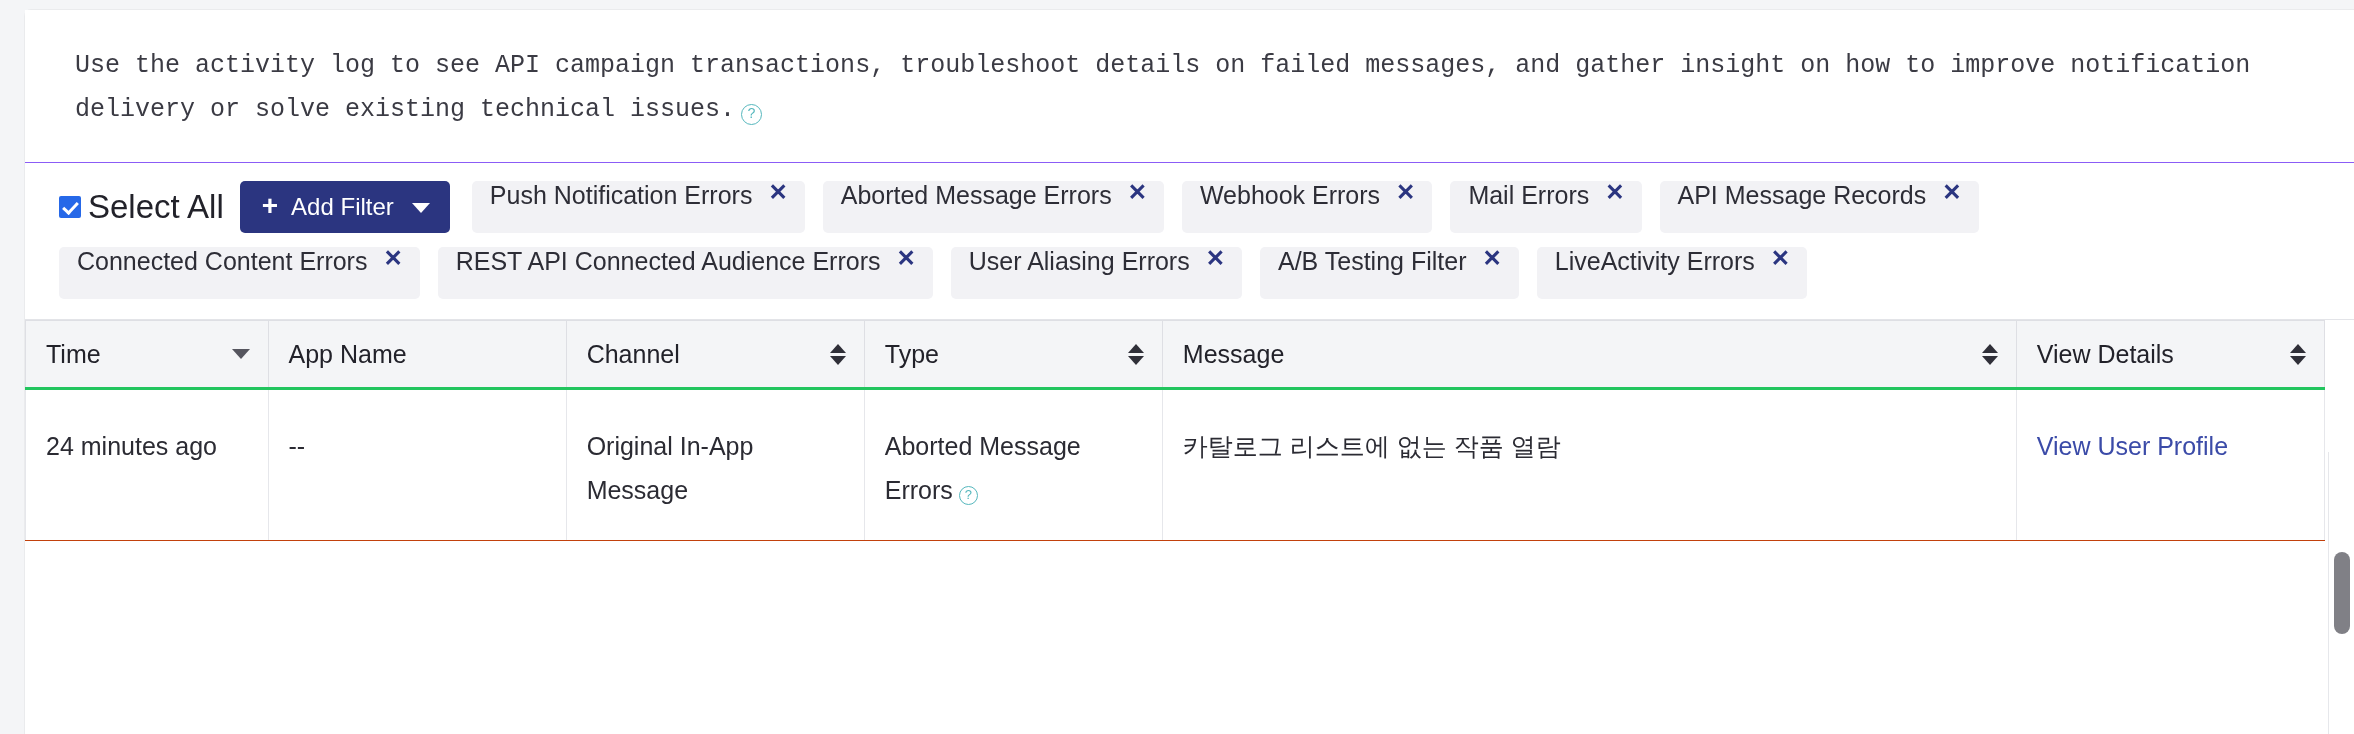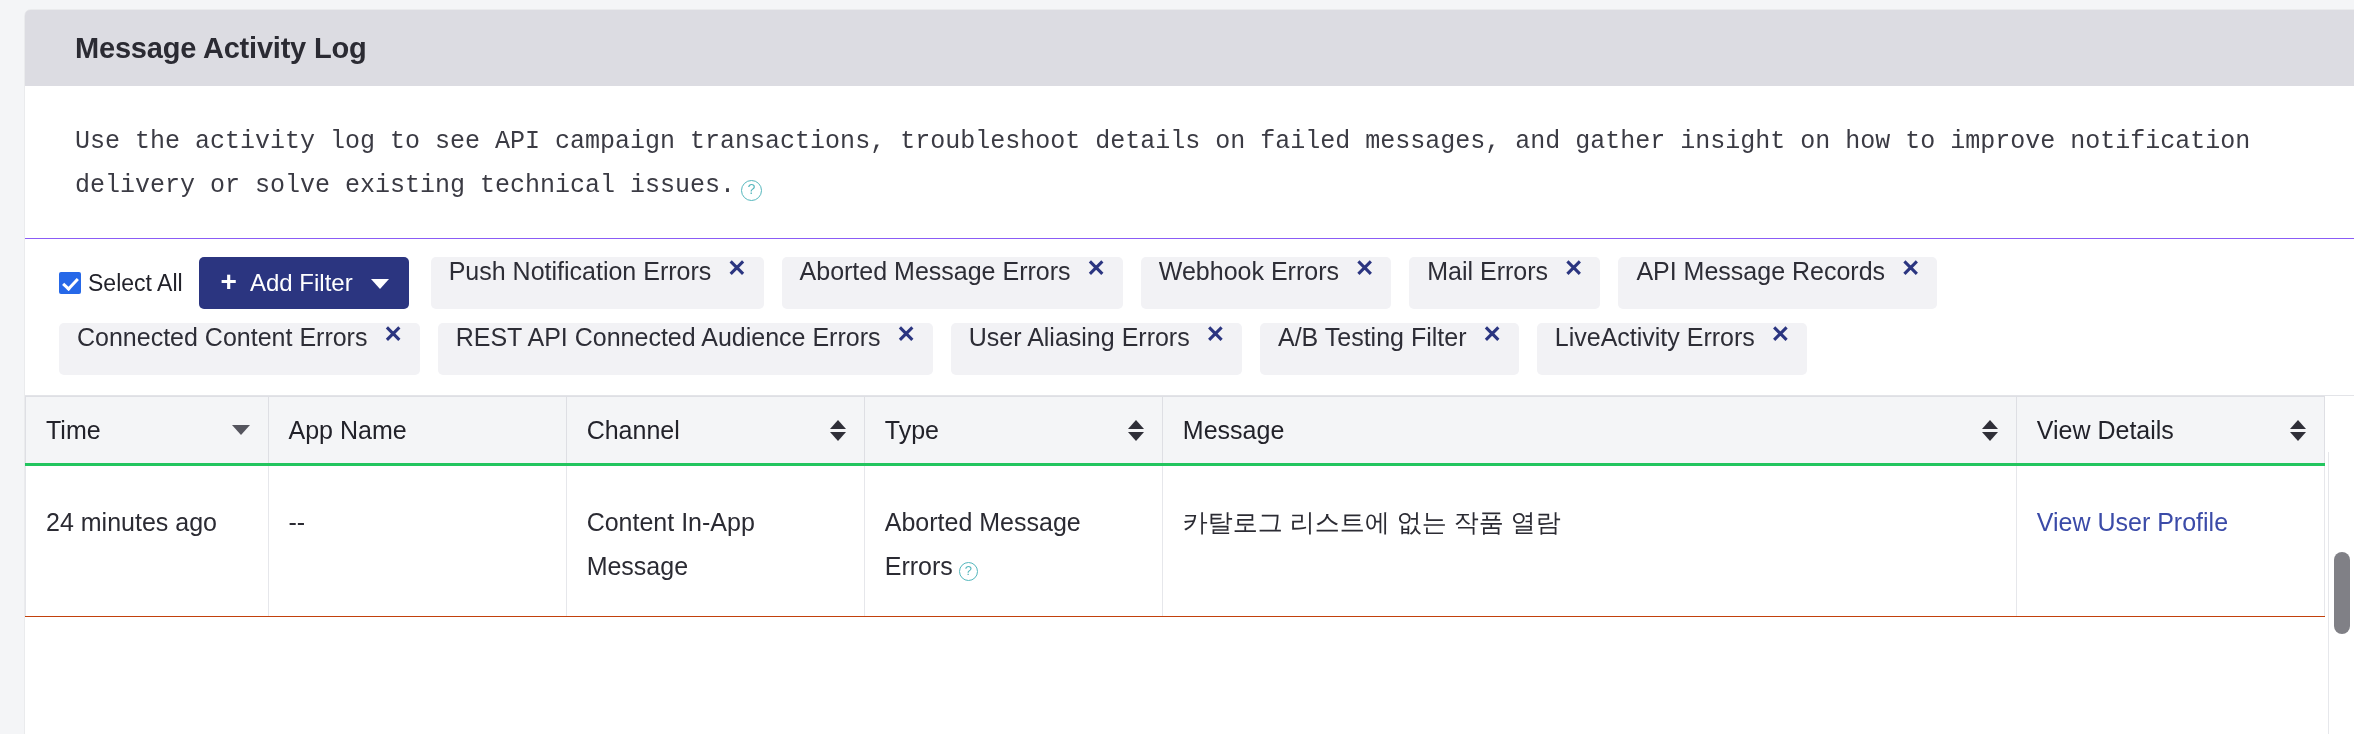--- a/index.html
+++ b/index.html
@@ -112,21 +112,21 @@
   .checkbox::after {
     content: "";
     position: absolute;
     left: 7px; top: 3px;
     width: 6px; height: 12px;
     border: solid #fff;
     border-width: 0 3px 3px 0;
     transform: rotate(43deg);
   }
   .select-all-label {
-    font-size: 23px;
+    font-size: 33px;
     color: #22222a;
     margin-left: 7px;
     white-space: nowrap;
   }
 
   .add-filter-btn {
     display: flex;
     align-items: center;
     background: #2b3580;
     color: #fff;
@@ -281,23 +281,20 @@
 </style>
 </head>
 <body>
 
 <div class="page">
 
   <div class="page-right-strip"></div>
 
   <div class="card">
 
-    <div class="card-header">
-      <div class="card-title">Message Activity Log</div>
-    </div>
 
     <div class="desc-block">
       <div class="desc-text">
         <span>Use the activity log to see API campaign transactions, troubleshoot details on failed messages, and gather insight on how to improve notification delivery or solve existing technical issues.</span><span class="help-icon">?</span>
       </div>
     </div>
 
     <div class="filter-bar">
 
       <div class="filter-row">
@@ -419,21 +416,21 @@
                     <i class="down"></i>
                   </span>
               </div>
             </th>
           </tr>
         </thead>
         <tbody>
           <tr>
             <td>24 minutes ago</td>
             <td>--</td>
-            <td>Content In-App Message</td>
+            <td>Original In-App Message</td>
             <td>
               <span>Aborted Message Errors</span><span class="help-icon sm">?</span>
             </td>
             <td>카탈로그 리스트에 없는 작품 열람</td>
             <td>
               <a class="link-blue">View User Profile</a>
             </td>
           </tr>
         </tbody>
       </table>

